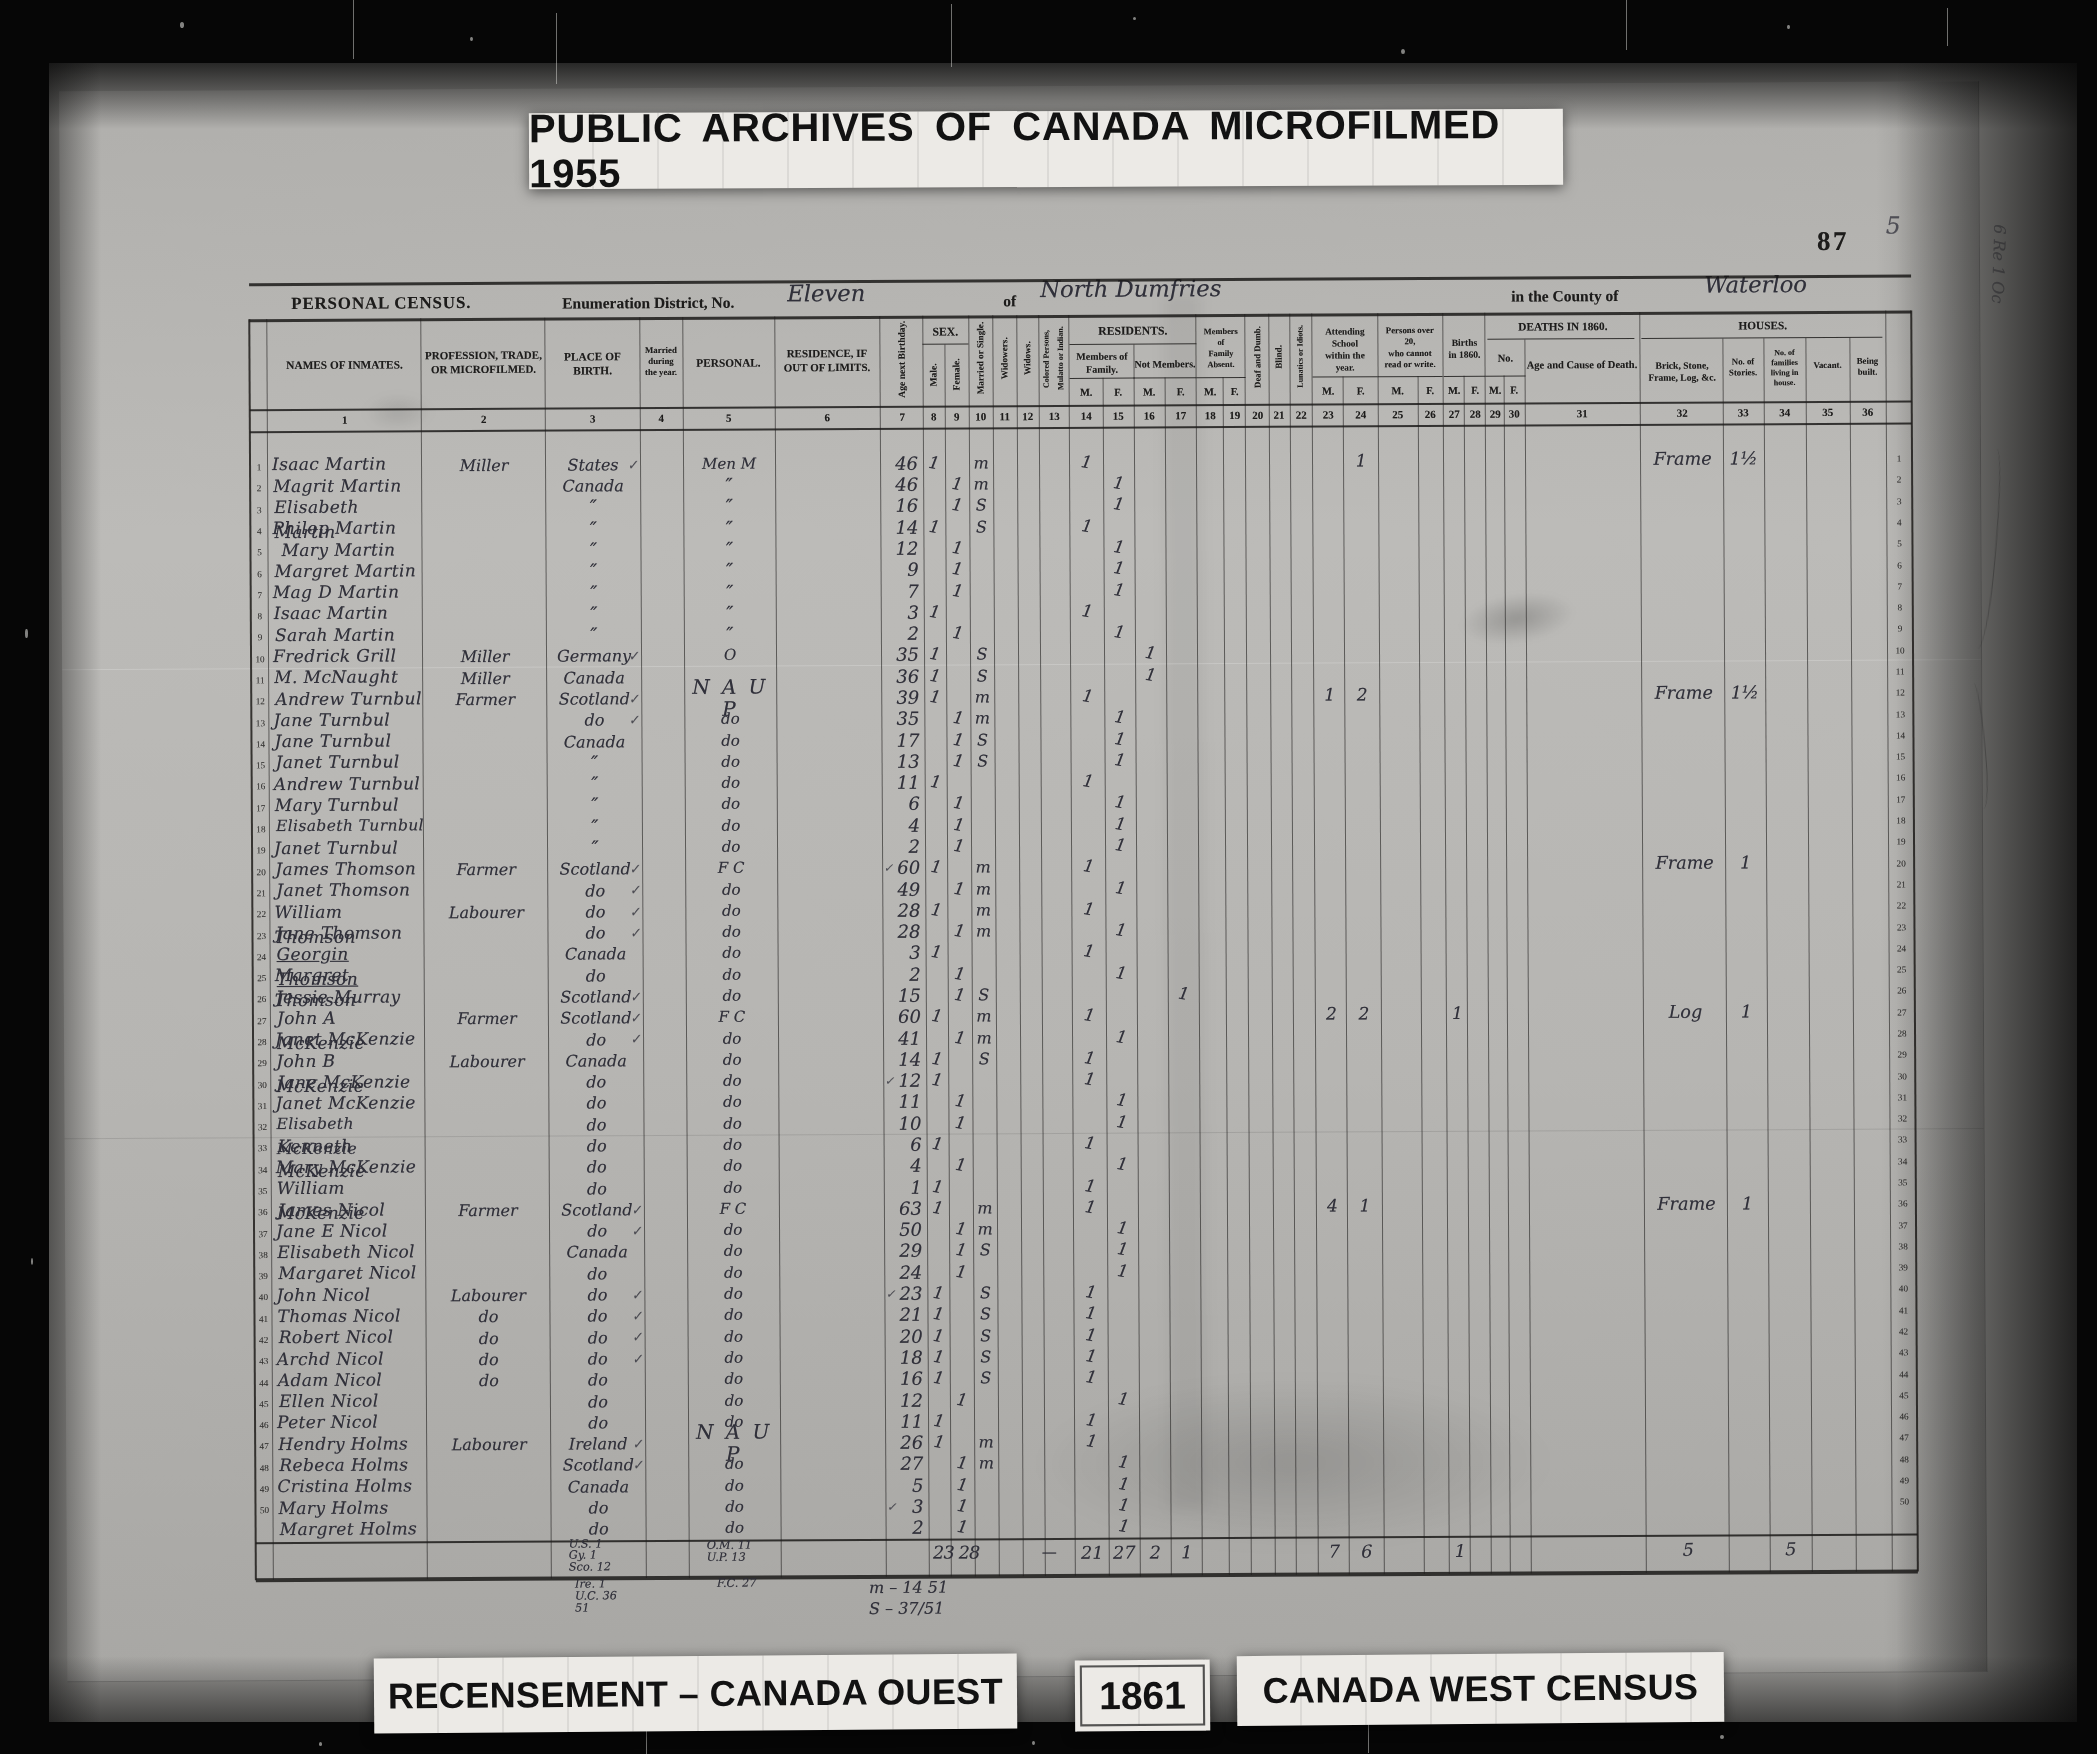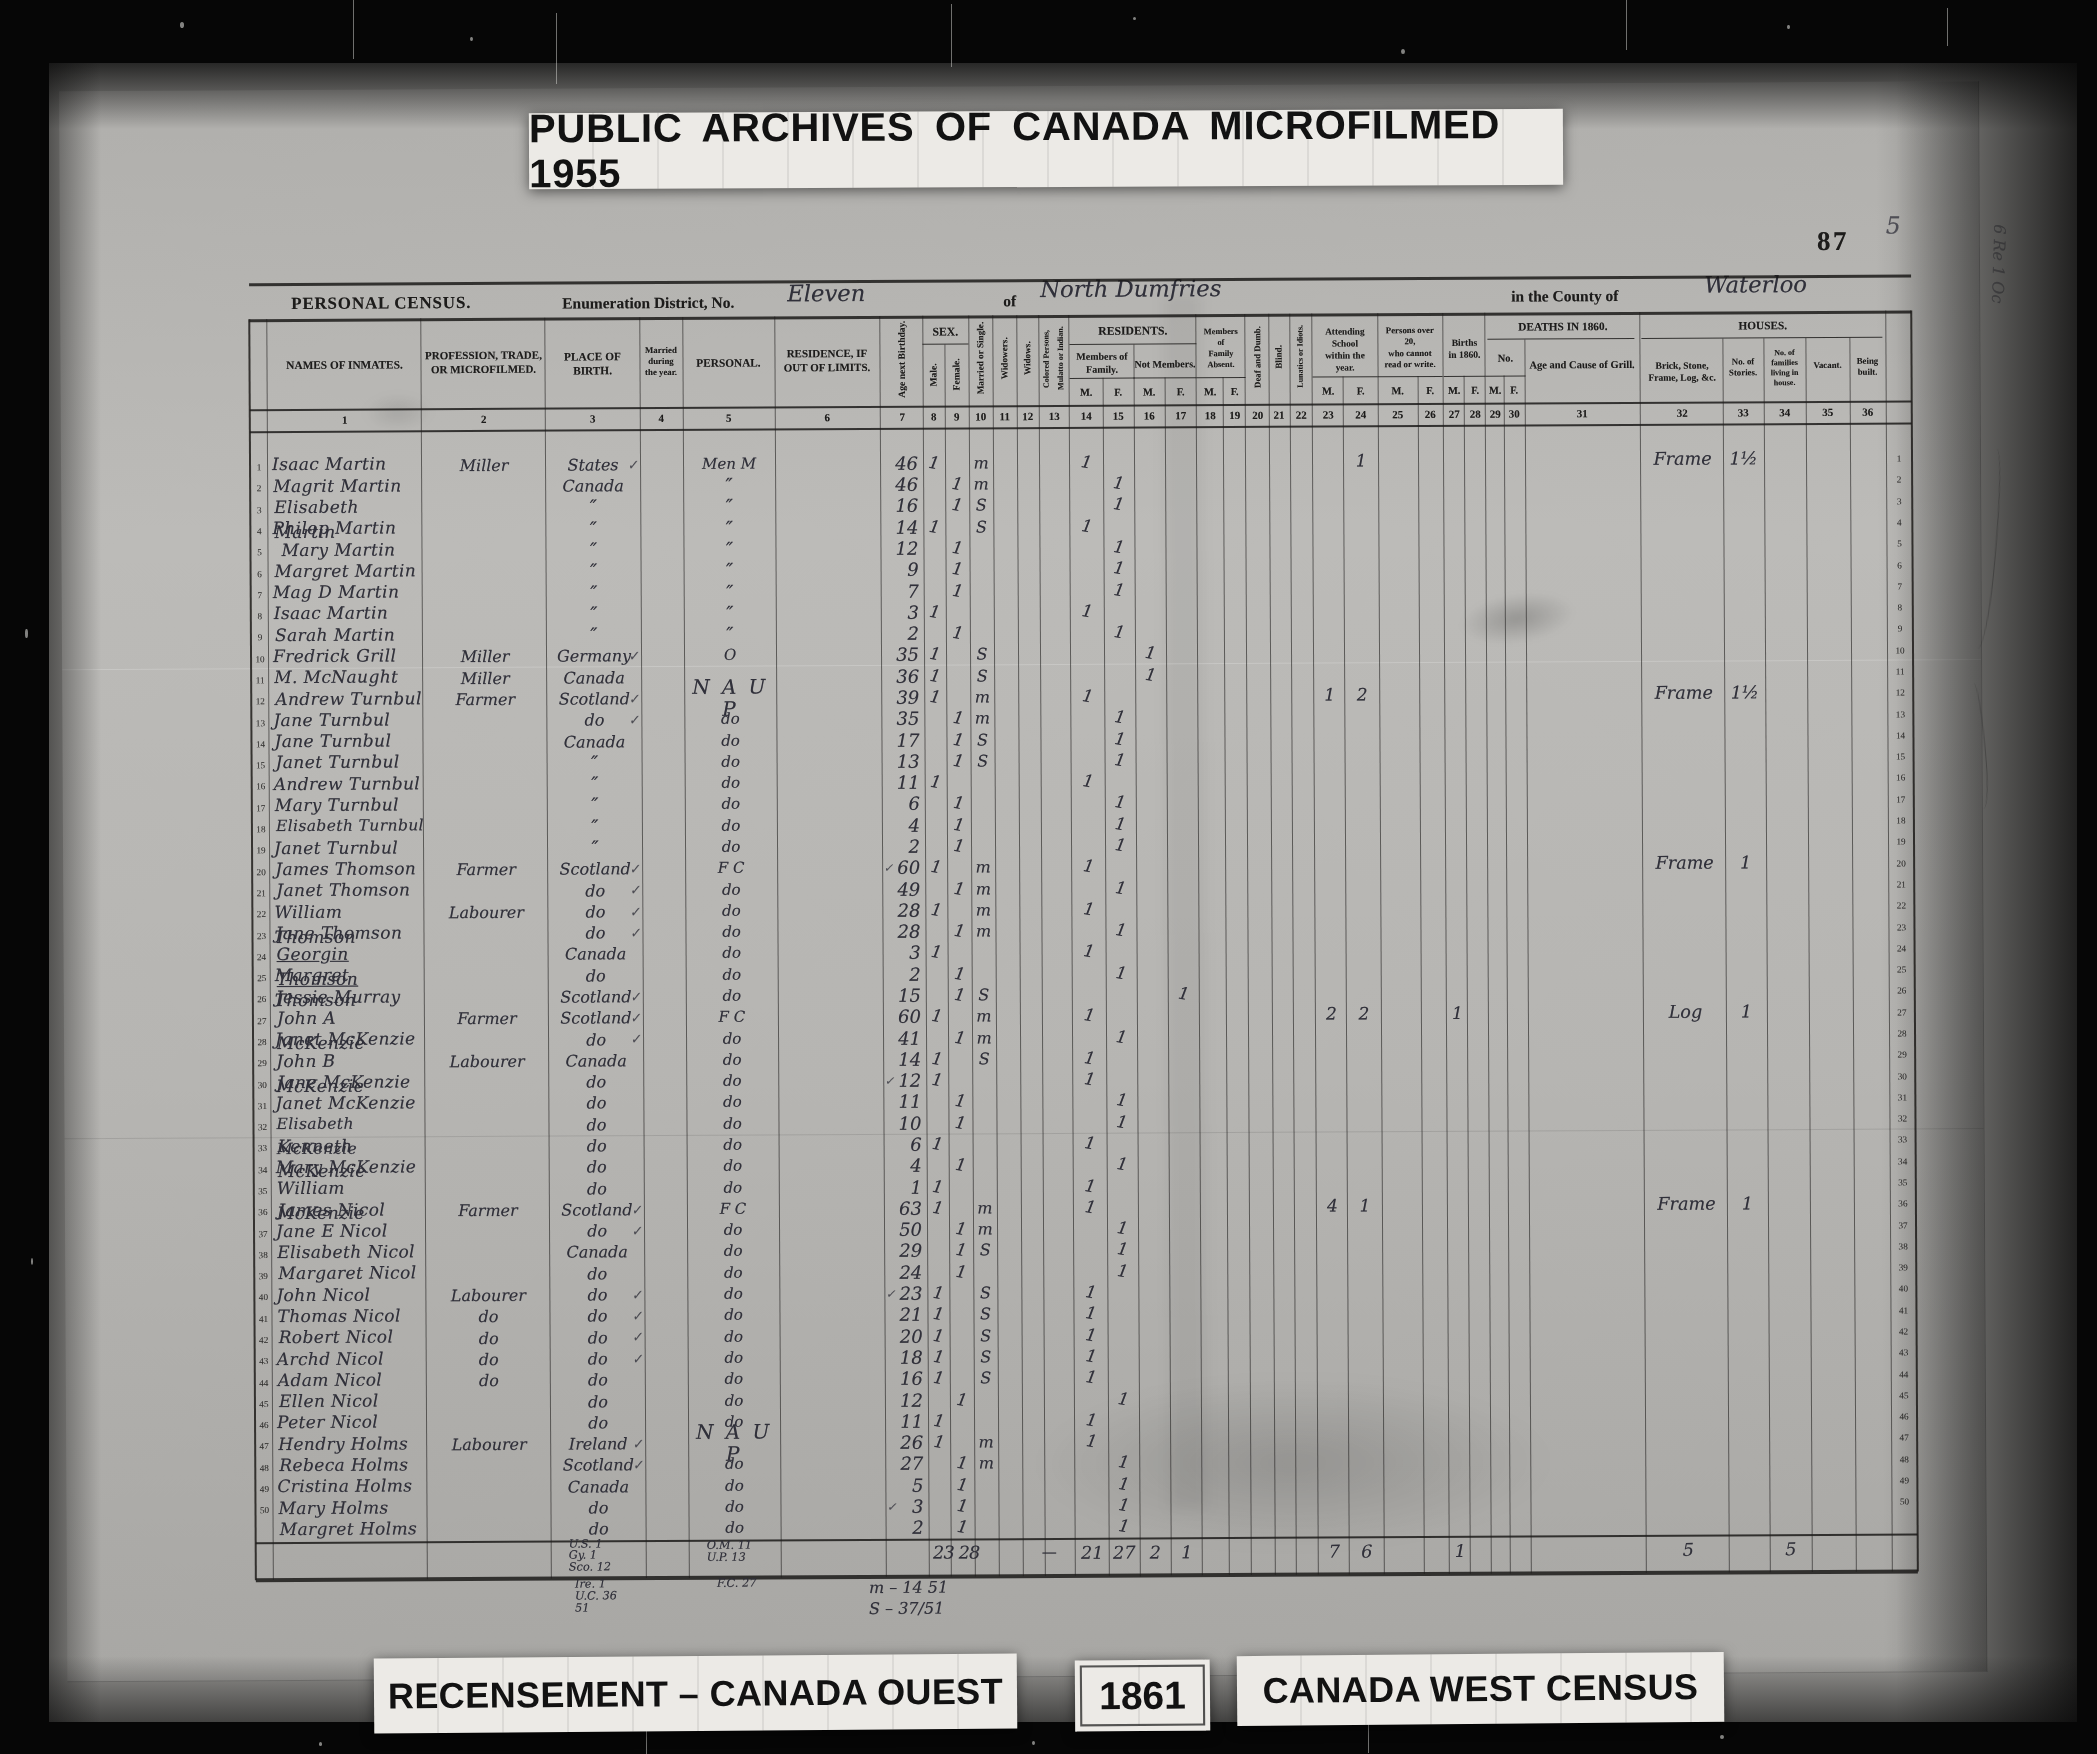--- a/index.html
+++ b/index.html
@@ -127,21 +127,21 @@
         <div class="abs pr ctr" style="left: 270px; top: 331px; width: 154px; height: 59px; line-height: 14px; font-size: 11.3px;">NAMES OF INMATES.</div>
         <div class="abs pr ctr" style="left: 424px; top: 328px; width: 124px; height: 63px; line-height: 13.6px; font-size: 11px;">PROFESSION, TRADE,
 OR MICROFILMED.</div>
         <div class="abs pr ctr" style="left: 548px; top: 331px; width: 94px; height: 59px; line-height: 14px; font-size: 11.3px;">PLACE OF BIRTH.</div>
         <div class="abs pr ctr" style="left: 642px; top: 324px; width: 43px; height: 71px; line-height: 11px; font-size: 8.8px;">Married
 during
 the year.</div>
         <div class="abs pr ctr" style="left: 685px; top: 331px; width: 92px; height: 59px; line-height: 14px; font-size: 11.3px;">PERSONAL.</div>
         <div class="abs pr ctr" style="left: 777px; top: 328px; width: 105px; height: 63px; line-height: 13.6px; font-size: 11px;">RESIDENCE, IF
 OUT OF LIMITS.</div>
-        <div class="abs pr ctr" style="left: 1527px; top: 353px; width: 115px; height: 29px; line-height: 13px; font-size: 10.5px;">Age and Cause of Grill.</div>
+        <div class="abs pr ctr" style="left: 1527px; top: 353px; width: 115px; height: 29px; line-height: 13px; font-size: 10.5px;">Age and Cause of Death.</div>
         <div class="abs pr ctr" style="left: 1643px; top: 351px; width: 83px; height: 48px; line-height: 12px; font-size: 9.6px;">Brick, Stone,
 Frame, Log, &amp;c.</div>
         <div class="abs pr ctr" style="left: 1725px; top: 347px; width: 41px; height: 48px; line-height: 11px; font-size: 8.8px;">No. of
 Stories.</div>
         <div class="abs pr ctr" style="left: 1766px; top: 343px; width: 42px; height: 57px; line-height: 10px; font-size: 8px;">No. of
 families
 living in
 house.</div>
         <div class="abs pr ctr" style="left: 1808px; top: 357px; width: 44px; height: 25px; line-height: 11px; font-size: 8.8px;">Vacant.</div>
         <div class="abs pr ctr" style="left: 1852px; top: 347px; width: 36px; height: 48px; line-height: 11px; font-size: 8.8px;">Being

